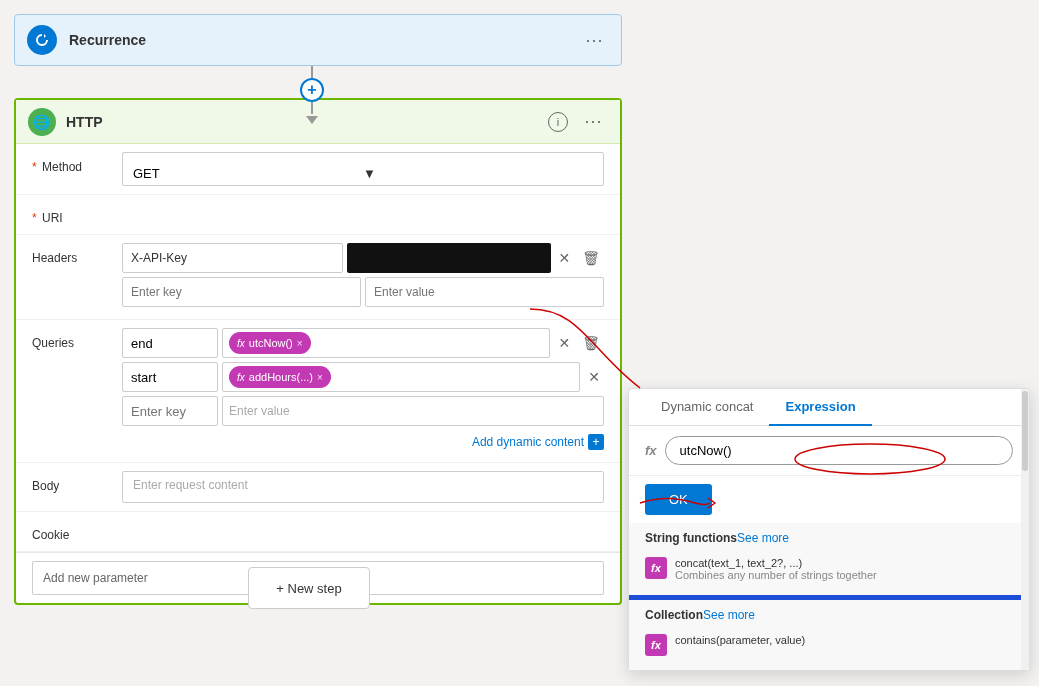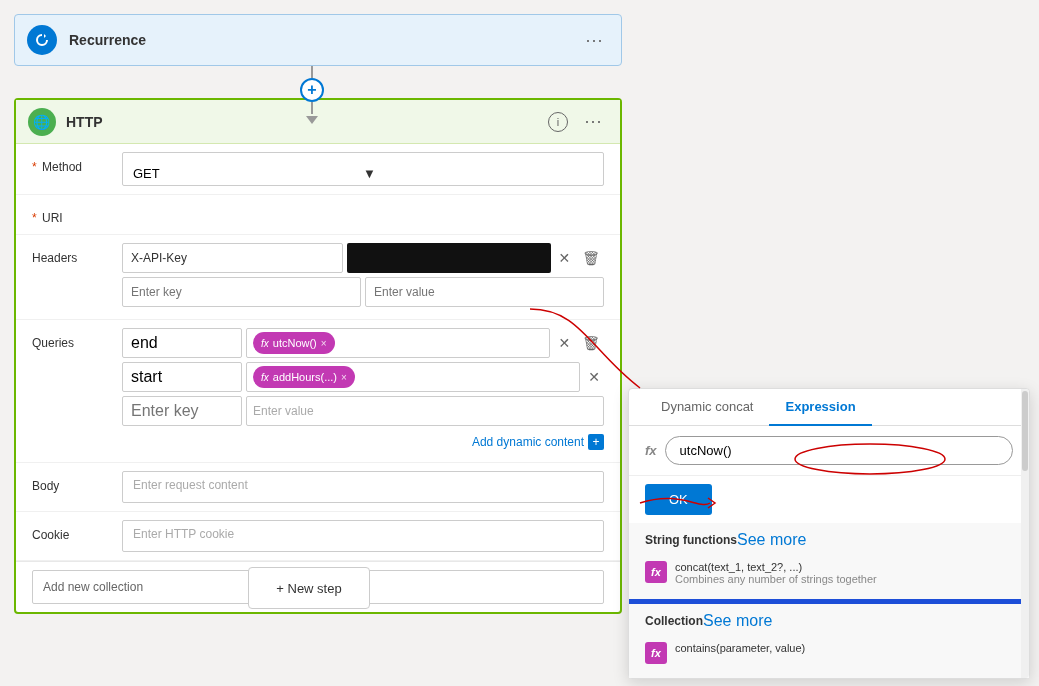--- a/index.html
+++ b/index.html
@@ -251,25 +251,25 @@
 
     
     .queries-grid { width: 100%; }
     .query-row {
       display: flex;
       align-items: center;
       gap: 4px;
       margin-bottom: 4px;
     }
     .query-key {
-      width: 120px;
+      width: 96px;
       border: 1px solid #ccc;
       border-radius: 2px;
       padding: 5px 8px;
-      font-size: 16px;
+      font-size: 13px;
       height: 30px;
       background: white;
       flex-shrink: 0;
     }
     .query-val {
       flex: 1;
       min-height: 30px;
       border: 1px solid #ccc;
       border-radius: 2px;
       padding: 3px 6px;
@@ -452,21 +452,21 @@
       display: flex;
       align-items: center;
       margin-bottom: 6px;
     }
     .expr-section-title {
       font-size: 12px;
       font-weight: 600;
       color: #333;
     }
     .see-more {
-      font-size: 16px;
+      font-size: 12px;
       color: #0078d4;
       cursor: pointer;
     }
     .expr-func-item {
       display: flex;
       align-items: flex-start;
       gap: 8px;
       padding: 6px 0;
       border-bottom: 1px solid #eee;
     }
@@ -641,30 +641,25 @@
         <div class="form-label">Body</div>
         <div class="form-control">
           <div class="text-input-full">
             <span class="placeholder-text">Enter request content</span>
           </div>
         </div>
       </div>
 
       <div class="form-row">
         <div class="form-label">Cookie</div>
-        <div class="form-control">
-          <div class="text-input-full">
-            <span class="placeholder-text">Enter HTTP cookie</span>
-          </div>
-        </div>
       </div>
 
       <div class="add-param-row">
         <div class="add-param-select">
-          <span>Add new collection</span>
+          <span>Add new parameter</span>
           <span class="chevron-down">▼</span>
         </div>
       </div>
 
     </div>
   </div>
 
   <div class="new-step-btn">
     <span>+ New step</span>
   </div>

